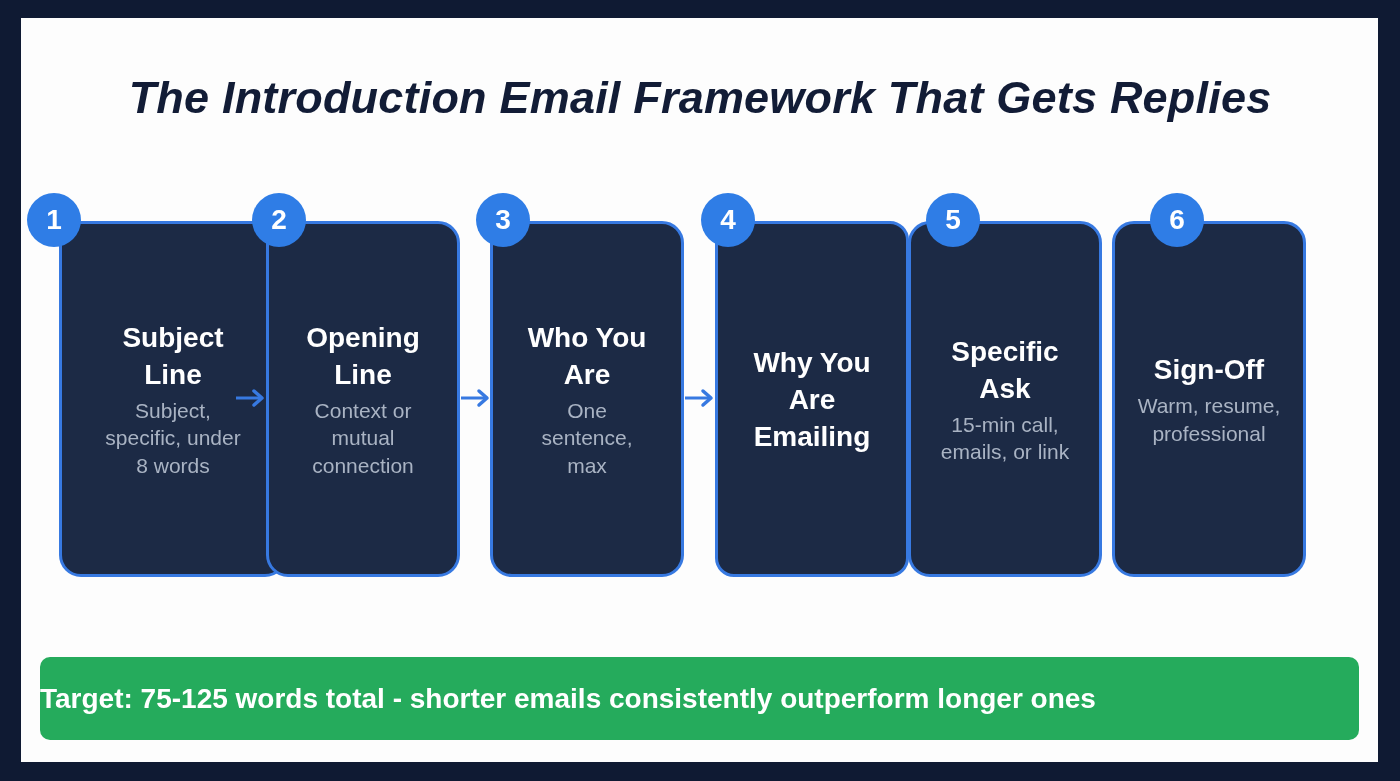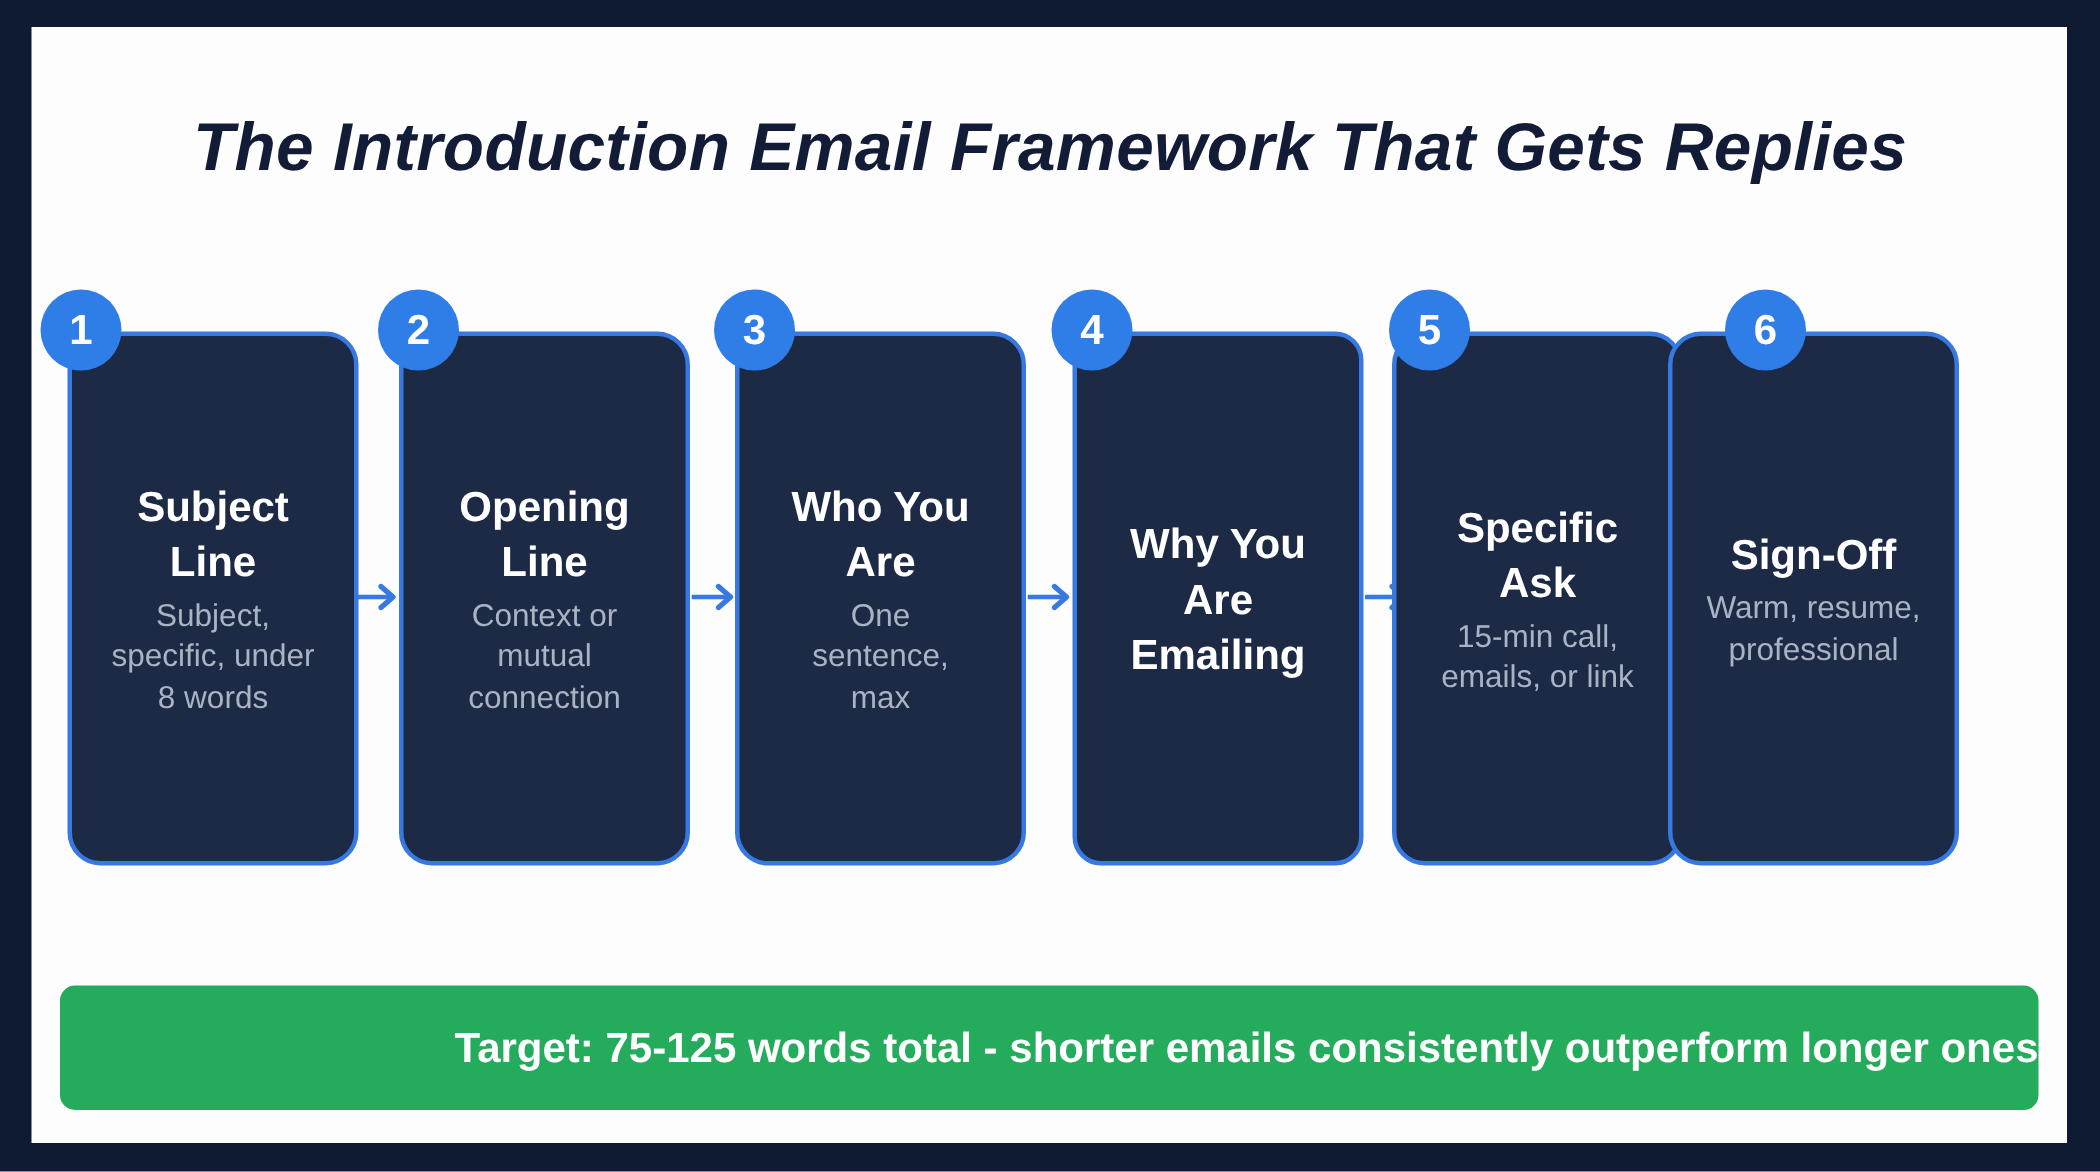--- a/index.html
+++ b/index.html
@@ -5,30 +5,30 @@
   html, body { margin:0; padding:0; }
   body { width:1400px; height:781px; background:#0f1a33; position:relative; overflow:hidden; font-family:"Liberation Sans", sans-serif; }
   .panel { position:absolute; left:21px; top:18px; width:1357px; height:744px; background:#fdfdfd; }
   .title { position:absolute; left:0; top:72px; width:1400px; text-align:center; font-size:45px; font-weight:bold; color:#121c36; letter-spacing:0.2px;font-style:italic; }
   .card { position:absolute; top:221px; width:188px; height:350px; background:#1c2a45; border:3px solid #3779e1; border-radius:22px; box-sizing:content-box; }
   .card-inner { position:absolute; left:0; right:0; top:0; bottom:0; display:flex; flex-direction:column; justify-content:center; align-items:center; text-align:center; padding:0 6px; }
   .card-title { color:#ffffff; font-weight:bold; font-size:28px; line-height:37px; }
   .card-desc { color:#a9b3c3; font-size:21px; line-height:27.5px; margin-top:4px; }
   .badge { position:absolute; width:54px; height:54px; border-radius:50%; background:#2f7de6; color:#fff; font-weight:bold; font-size:28px; display:flex; align-items:center; justify-content:center; top:193px; }
   .arrow { position:absolute; top:388px; width:30px; height:20px; }
-  .banner { position:absolute; left:40px; top:657px; width:1319px; height:83px; background:#25ab5c; border-radius:10px; display:flex; align-items:center; justify-content:flex-end; color:#ffffff; font-weight:bold; font-size:28px; }
+  .banner { position:absolute; left:40px; top:657px; width:1319px; height:83px; background:#25ab5c; border-radius:10px; display:flex; align-items:center; justify-content:flex-start; color:#ffffff; font-weight:bold; font-size:28px; }
 </style>
 </head>
 <body>
 
 <div class="panel"></div>
 <div class="title">The Introduction Email Framework That Gets Replies</div>
 
 <div id="cards">
-    <div class="card" style="left: 45px;">
+    <div class="card" style="left: 59px; padding-left: 34px;">
       <div class="card-inner">
         <div class="card-title">
           <div>Subject</div>
           <div>Line</div>
         </div>
         <div class="card-desc">
           <div>Subject,</div>
           <div>specific, under</div>
           <div>8 words</div>
         </div>
@@ -82,21 +82,21 @@
           <div>Are</div>
           <div>Emailing</div>
         </div>
       </div>
     </div>
     <div class="badge" style="left: 701px;">4</div>
     <div class="arrow" style="left: 910px;"><svg width="30" height="20" viewBox="0 0 30 20">
         <line x1="0" y1="10" x2="26" y2="10" stroke="#3779e1" stroke-width="3"></line>
         <polyline points="18,3 26,10 18,17" fill="none" stroke="#3779e1" stroke-width="3.5" stroke-linejoin="round" stroke-linecap="round"></polyline>
       </svg></div>
-    <div class="card" style="left: 928px;">
+    <div class="card" style="left: 908px;">
       <div class="card-inner">
         <div class="card-title">
           <div>Specific</div>
           <div>Ask</div>
         </div>
         <div class="card-desc">
           <div>15-min call,</div>
           <div>emails, or link</div>
         </div>
       </div>

